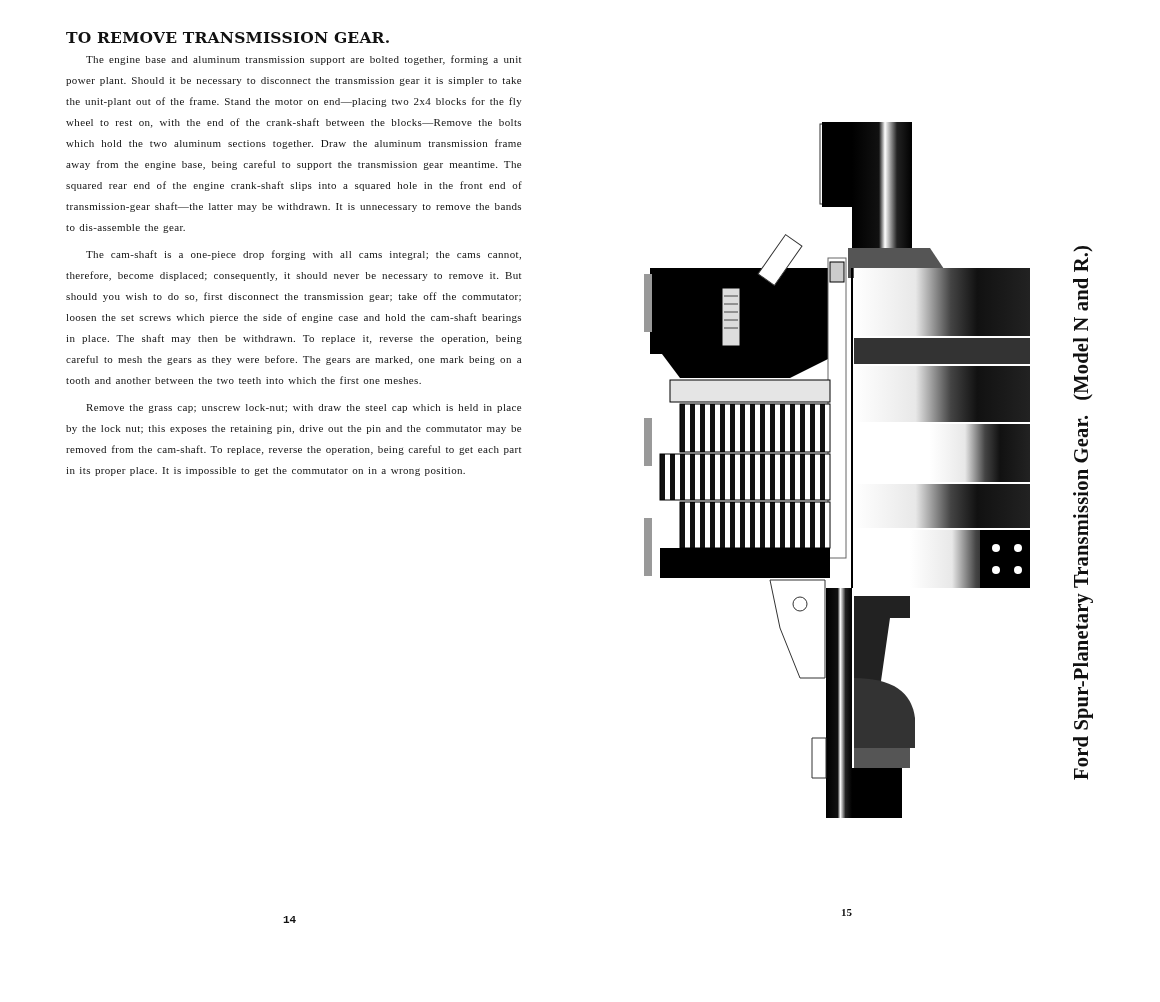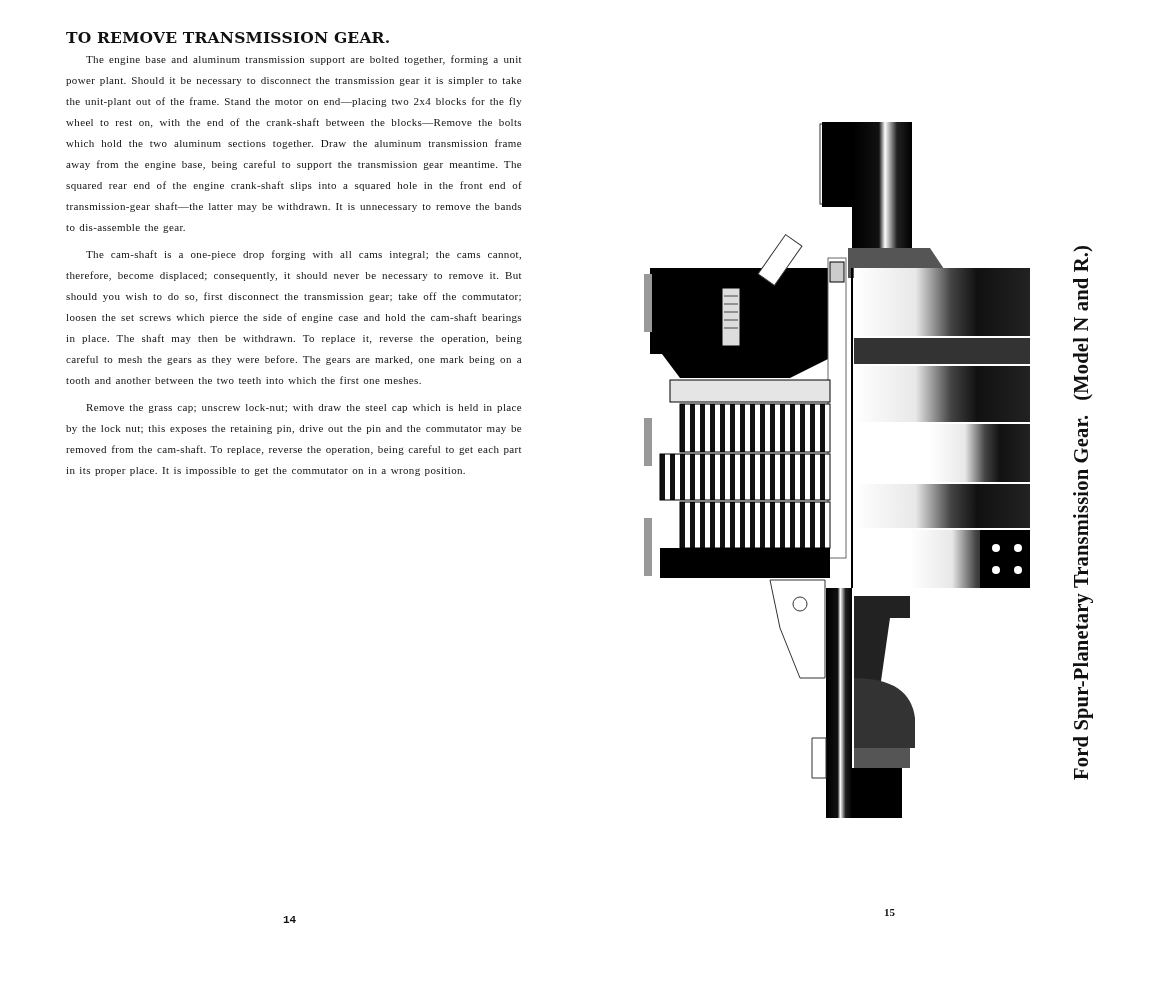--- a/index.html
+++ b/index.html
@@ -2,21 +2,21 @@
 <html><head>
 <meta charset="utf-8">
 <style>
   html, body { margin: 0; padding: 0; background: #ffffff; }
   body { width: 1160px; height: 1002px; position: relative; overflow: hidden; font-family: "DejaVu Serif", "Liberation Serif", serif; color: #111; }
   .page-left { position: absolute; left: 66px; top: 28px; width: 456px; }
   .section-heading { font-family: "DejaVu Serif", serif; font-weight: bold; font-size: 15.5px; letter-spacing: 0.2px; margin: 0 0 2px 0; line-height: 19px; white-space: nowrap; }
   .section-body { font-family: "Liberation Serif", "DejaVu Serif", serif; font-size: 11px; line-height: 21px; text-align: justify; text-align-last: left; margin: 0 0 6px 0; text-indent: 20px; letter-spacing: 0.35px; word-spacing: 1px; }
   .page-number { position: absolute; font-family: "Liberation Serif", serif; font-size: 11px; font-weight: bold; }
   .pn-left { left: 283px; top: 914px; font-family: Liberation Mono, monospace; }
-  .pn-right { left: 884px; top: 906px; }
+  .pn-right { left: 841px; top: 906px; }
   .illustration { position: absolute; left: 640px; top: 118px; width: 390px; height: 700px; }
   .caption { position: absolute; left: 1070px; top: 780px; transform-origin: 0 0; transform: rotate(-90deg); font-family: "Liberation Serif", "DejaVu Serif", serif; font-weight: bold; font-size: 20.5px; white-space: nowrap; letter-spacing: 0.2px; }
   .caption .gap { display: inline-block; width: 14px; }
 </style>
 </head>
 <body>
 
 <div class="page-left">
   <div>
     <div class="section-heading">TO REMOVE TRANSMISSION GEAR.</div>

